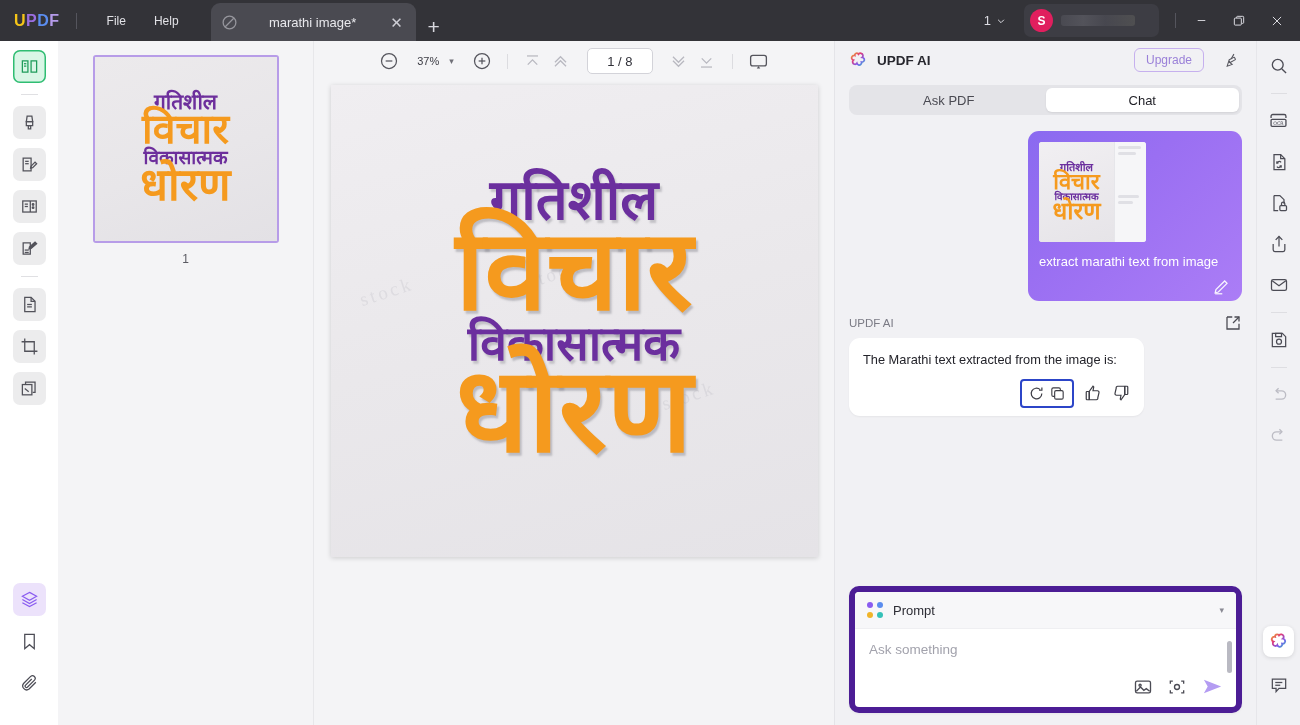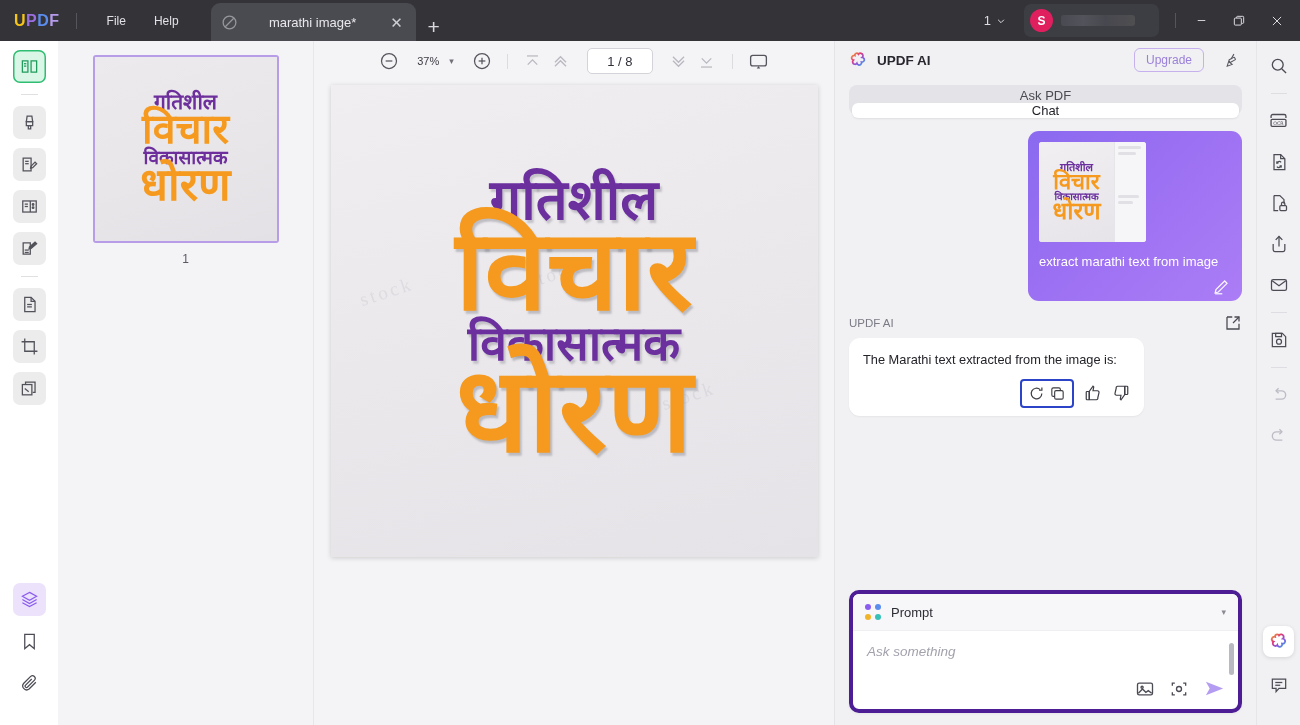--- a/index.html
+++ b/index.html
@@ -149,21 +149,21 @@
   .ai-logo { width: 19px; height: 19px; flex: 0 0 19px; }
   .ai-title { font-size: 13.5px; font-weight: bold; color: #27272e; }
   .upgrade-btn {
     margin-left: auto; border: 1px solid #c6b0ee; color: #9a80d8; font-size: 12px;
     border-radius: 6px; padding: 4px 11px; cursor: pointer; background: transparent;
   }
   .broom-btn { width: 26px; height: 26px; display: flex; align-items: center; justify-content: center;
     color: #55555d; cursor: pointer; border-radius: 5px; margin-left: 6px; }
   .ai-tabs {
     margin: 6px 14px 0; height: 30px; background: #e4e4e8; border-radius: 8px;
-    display: flex; padding: 3px; flex-direction: column;
+    display: flex; padding: 3px;
   }
   .ai-tab {
     flex: 1; display: flex; align-items: center; justify-content: center;
     font-size: 13px; color: #4a4a52; border-radius: 6px; cursor: pointer;
   }
   .ai-tab.active { background: #fff; color: #1f1f26; box-shadow: 0 1px 2px rgba(0,0,0,.08); }
   .chat-scroll { flex: 1; overflow: hidden; padding: 16px 14px 0; }
   .msg-user-row { display: flex; justify-content: flex-end; }
   .bubble-user {
     width: 214px; border-radius: 11px; padding: 11px 11px 5px;
@@ -197,33 +197,33 @@
   .act-group {
     display: flex; gap: 2px; border: 2.5px solid #2c45c8; border-radius: 4px; padding: 3px 5px;
   }
   .act-ico { width: 19px; height: 19px; display: flex; align-items: center; justify-content: center;
     color: #3d3d45; cursor: pointer; }
   .act-ico.lone { margin-left: 9px; }
 
   
   .prompt-wrap { padding: 0 14px 12px; }
   .prompt-box {
-    background: #fff; border-radius: 10px; border: 4px solid #4c1d95;
+    background: #fff; border-radius: 10px; border: 6px solid #4c1d95;
     box-shadow: 0 1px 3px rgba(0,0,0,.05); overflow: hidden;
   }
   .prompt-head {
     height: 37px; display: flex; align-items: center; padding: 0 12px; gap: 10px;
     background: #f7f7f9; border-bottom: 1px solid #efeff2; cursor: pointer;
   }
   .dots4 { width: 16px; height: 16px; display: grid; grid-template-columns: 1fr 1fr;
     grid-template-rows: 1fr 1fr; gap: 3px; }
   .dots4 i { display:block; width: 6px; height: 6px; border-radius: 50%; }
   .prompt-label { font-size: 13px; color: #2d2d35; }
   .prompt-caret { margin-left: auto; font-size: 9px; color: #8a8a94; }
-  .prompt-input { height: 78px; padding: 13px 14px 0; position: relative; font-style: italic; }
+  .prompt-input { height: 78px; padding: 13px 14px 0; position: relative; }
   .ph { font-size: 13.5px; color: #a2a2ac; }
   .input-actions { position: absolute; right: 12px; bottom: 9px; display: flex; align-items: center; gap: 14px; }
   .in-ico { width: 20px; height: 20px; color: #4c4c55; cursor: pointer; }
   .send { width: 23px; height: 23px; color: #b49cf2; cursor: pointer; }
   .pscroll { position: absolute; right: 4px; top: 12px; width: 5px; height: 32px;
     background: #b9b9c2; border-radius: 3px; }
 
   
   .rail-right {
     width: 44px; flex: 0 0 44px; background: #f1f1f4; border-left: 1px solid #e6e6ea;

